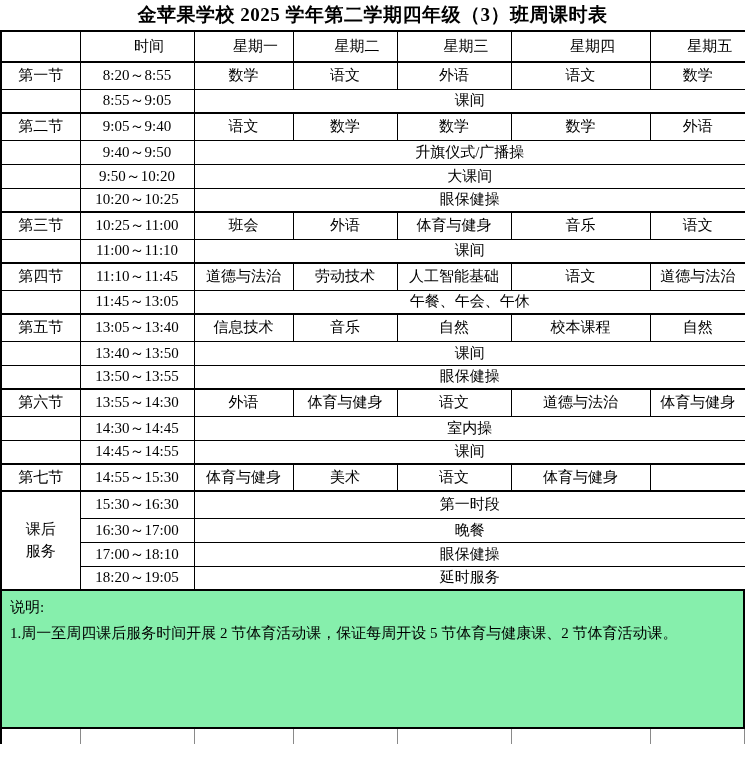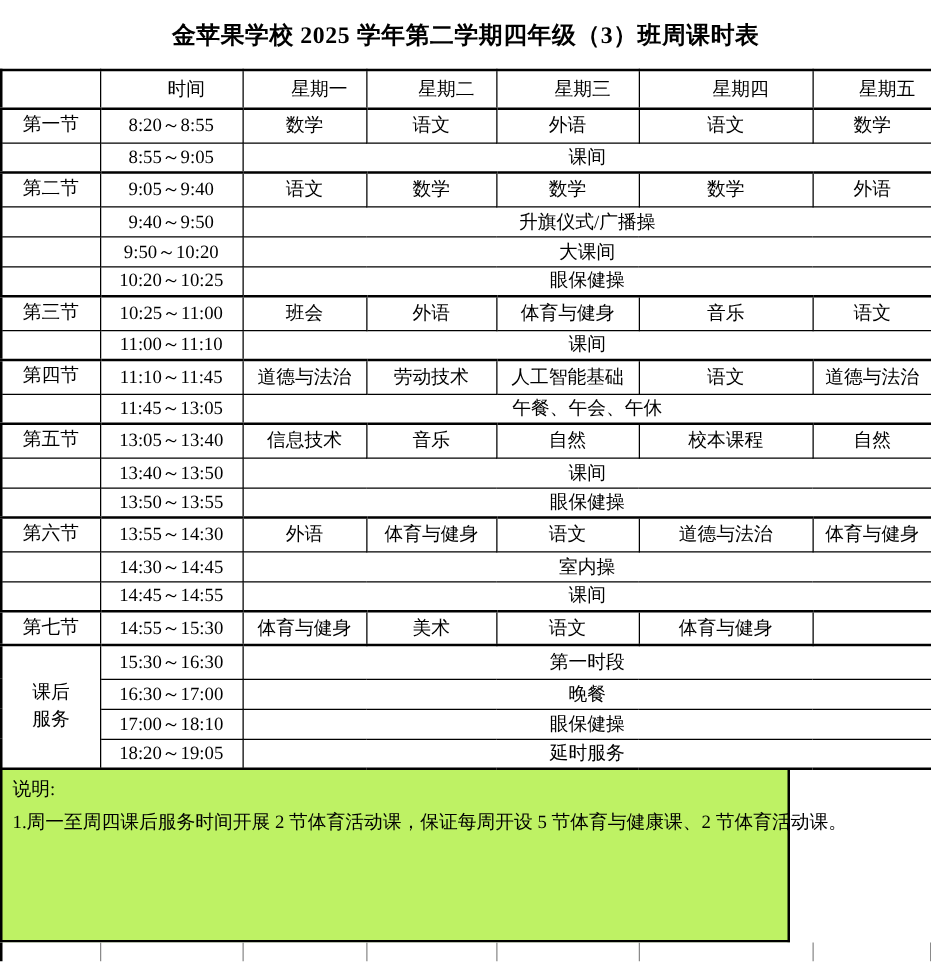--- a/index.html
+++ b/index.html
@@ -10,21 +10,21 @@
     color: #000000;
   }
   .page {
     width: 745px;
     height: 782px;
     overflow: hidden;
     background: #ffffff;
     position: relative;
   }
   .title {
-    height: 55px;
+    height: 30px;
     display: flex;
     align-items: center;
     justify-content: center;
     font-size: 19px;
     font-weight: bold;
     letter-spacing: 0.5px;
     text-align: right;
   }
   table.timetable {
     border-collapse: collapse;
@@ -40,28 +40,28 @@
     font-weight: normal;
     padding: 0 2px;
     overflow: hidden;
     background: #ffffff;
   }
   .timetable thead th { height: 31px; padding-left: 26px; }
   .timetable tbody td { height: 24px; }
   .timetable tr.section-start td { border-top-width: 2px; height: 27px; }
   .section-cell { white-space: pre-line; line-height: 1.45; }
   .notes {
-    width: 632px;
+    width: 745px;
     border: 2px solid #000000;
     border-top: none;
     min-height: 138px;
     padding: 3px 8px 6px 8px;
     font-size: 15px;
     line-height: 1.75;
-    background: #bef264;
+    background: #86efac;
   }
   .note-line { white-space: nowrap; }
   .bottom-strip {
     display: flex;
     height: 15px;
     width: 745px;
     border-left: 2px solid #000000;
     background: #ffffff;
   }
   .bottom-strip .grid-cell { border-right: 1px solid #8a8a8a; height: 100%; }

